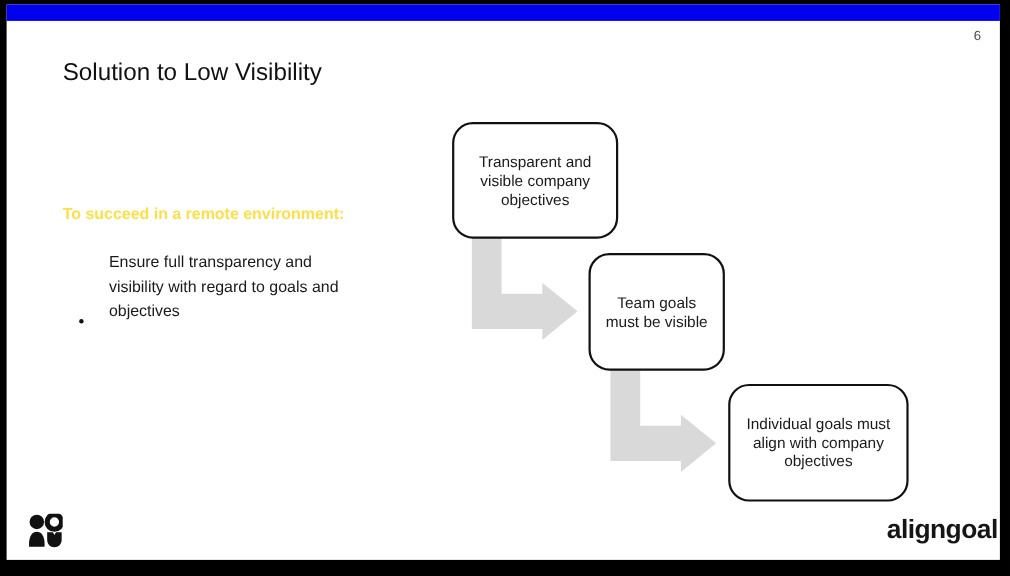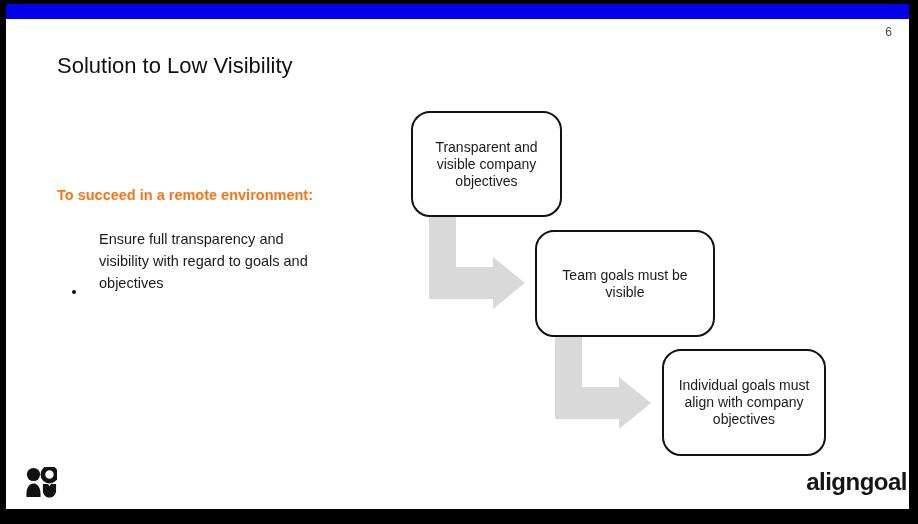--- a/index.html
+++ b/index.html
@@ -5,32 +5,32 @@
   html,body{margin:0;padding:0;background:#000;}
   .canvas{
     position:relative;width:918px;height:524px;background:#000;
     overflow:hidden;font-family:"Liberation Sans",sans-serif;color:#111;
   }
   .slide{position:absolute;left:6px;top:4px;width:903px;height:505px;background:#ffffff;}
   .accent-bar{position:absolute;left:6px;top:4px;width:903px;height:15px;background:#0101ee;}
   .page-number{position:absolute;top:25px;right:26px;font-size:12px;color:#4a4a4a;}
   .slide-title{position:absolute;left:57px;top:50px;font-size:22px;line-height:32px;color:#111;}
   .intro{position:absolute;left:57px;top:186px;width:290px;}
-  .intro-heading{font-size:14.5px;font-weight:bold;color:#f97316;line-height:18px;}
+  .intro-heading{font-size:14.5px;font-weight:bold;color:#fde047;line-height:18px;}
   .bullet-list{margin-top:24px;}
   .bullet-item{display:flex;align-items:flex-end;}
   .bullet-dot{flex:0 0 auto;width:4px;height:4px;border-radius:50%;background:#111;margin:9px 0 0 15px;}
   .bullet-text{margin-left:23px;width:215px;font-size:14.5px;line-height:22px;color:#1a1a1a;}
   .step-box{
     position:absolute;background:#fff;border:2.5px solid #111;border-radius:19px;
     display:flex;align-items:center;justify-content:center;text-align:center;
     font-size:14px;line-height:17px;color:#1a1a1a;padding:7px 12px;box-sizing:border-box;
   }
   .box-1{left:411px;top:111px;width:151px;height:106px;}
-  .box-2{left:535px;top:230px;width:180px;height:107px;}
+  .box-2{left:535px;top:230px;width:124px;height:107px;}
   .box-3{left:662px;top:349px;width:164px;height:107px;}
   .arrows{position:absolute;left:0;top:0;width:918px;height:524px;pointer-events:none;}
   .footer-logo-icon{position:absolute;left:25px;top:467px;width:32px;height:32px;}
   .wordmark{position:absolute;right:11px;top:469px;font-size:24px;line-height:26px;letter-spacing:-0.5px;color:#151515;}
   .wordmark .bold{font-weight:bold;}
   .wordmark .light{font-weight:bold;}
 </style>
 </head>
 <body>
 

